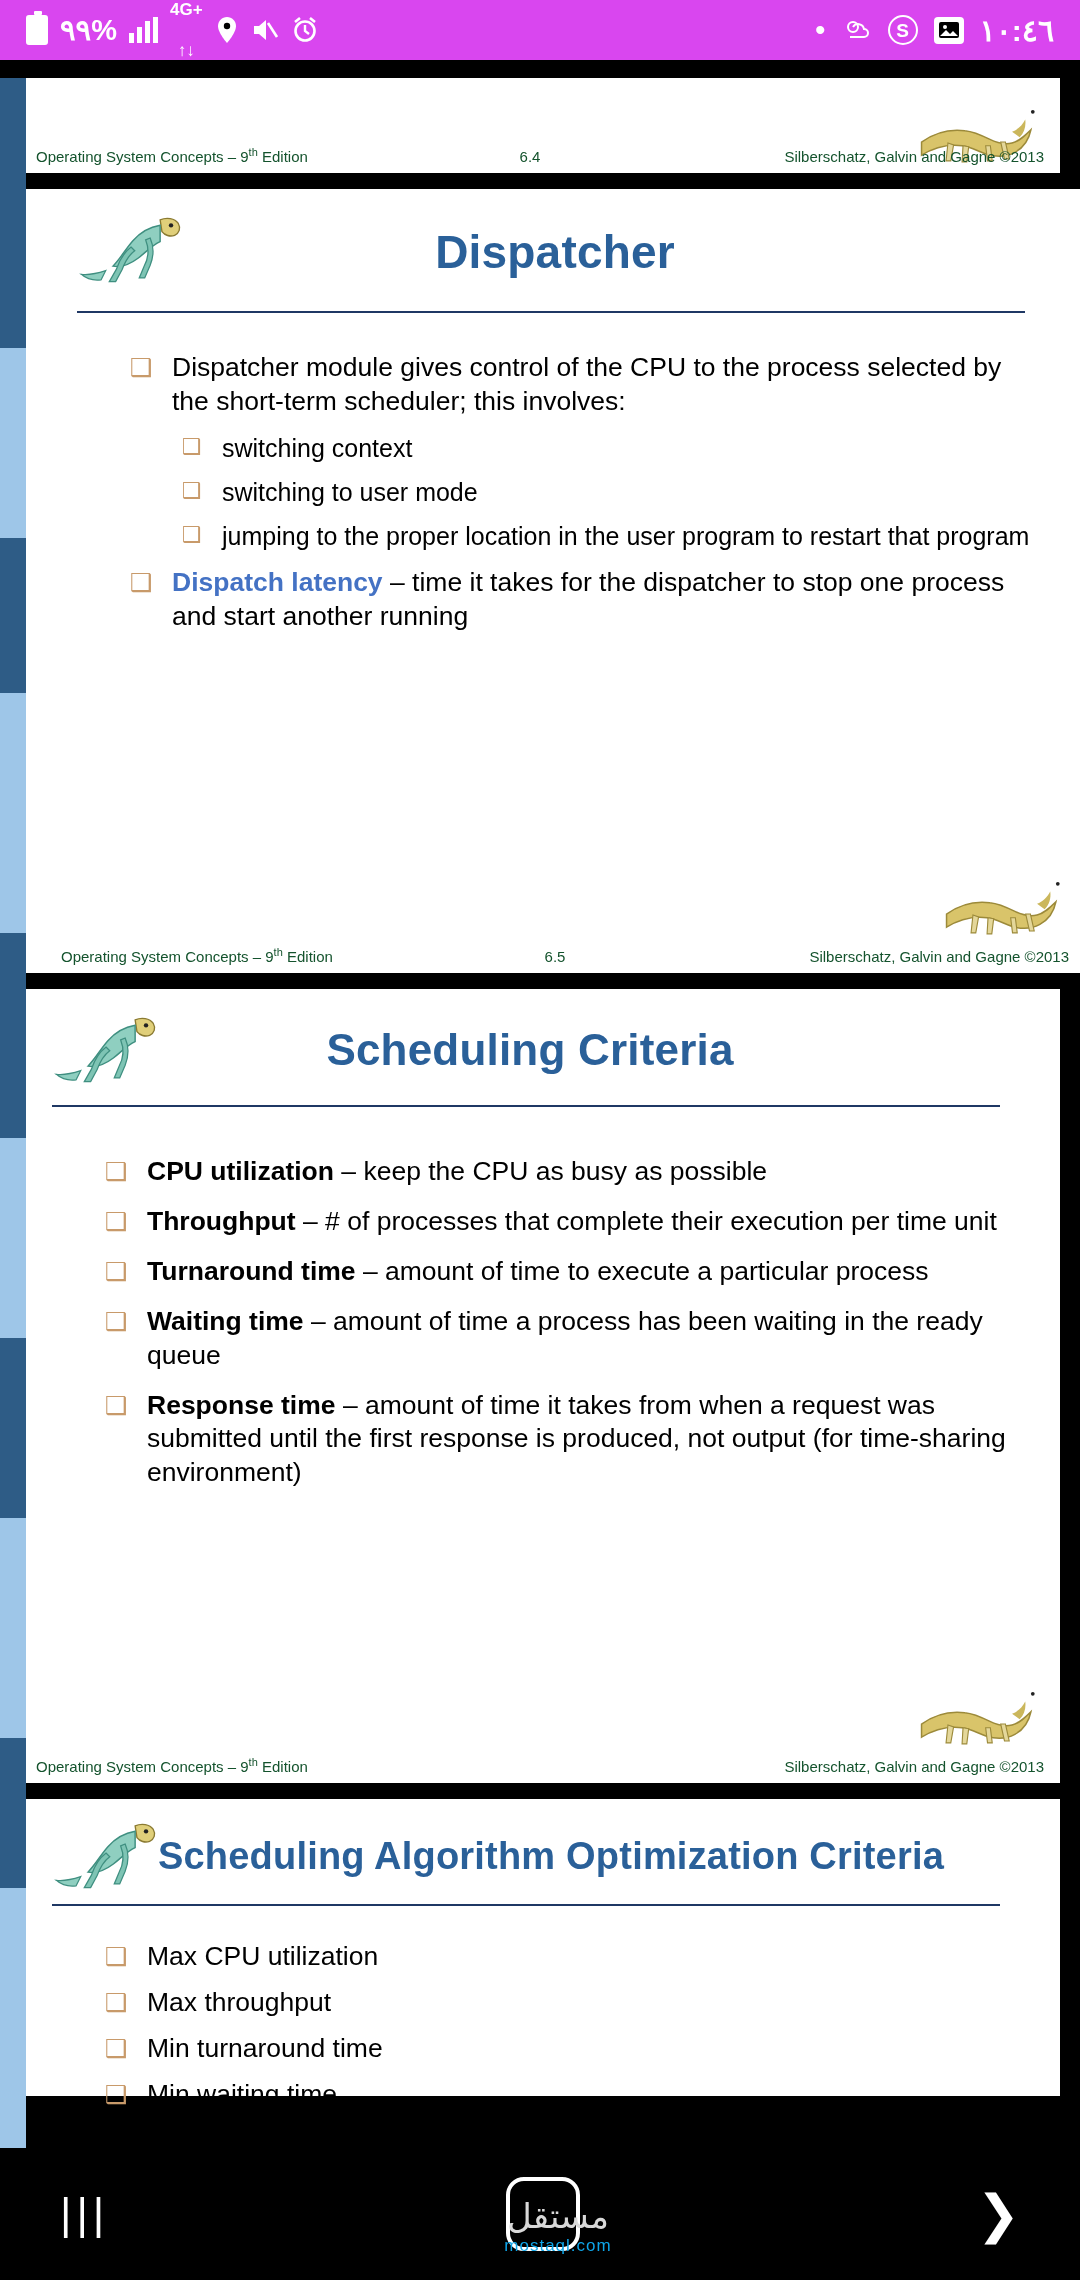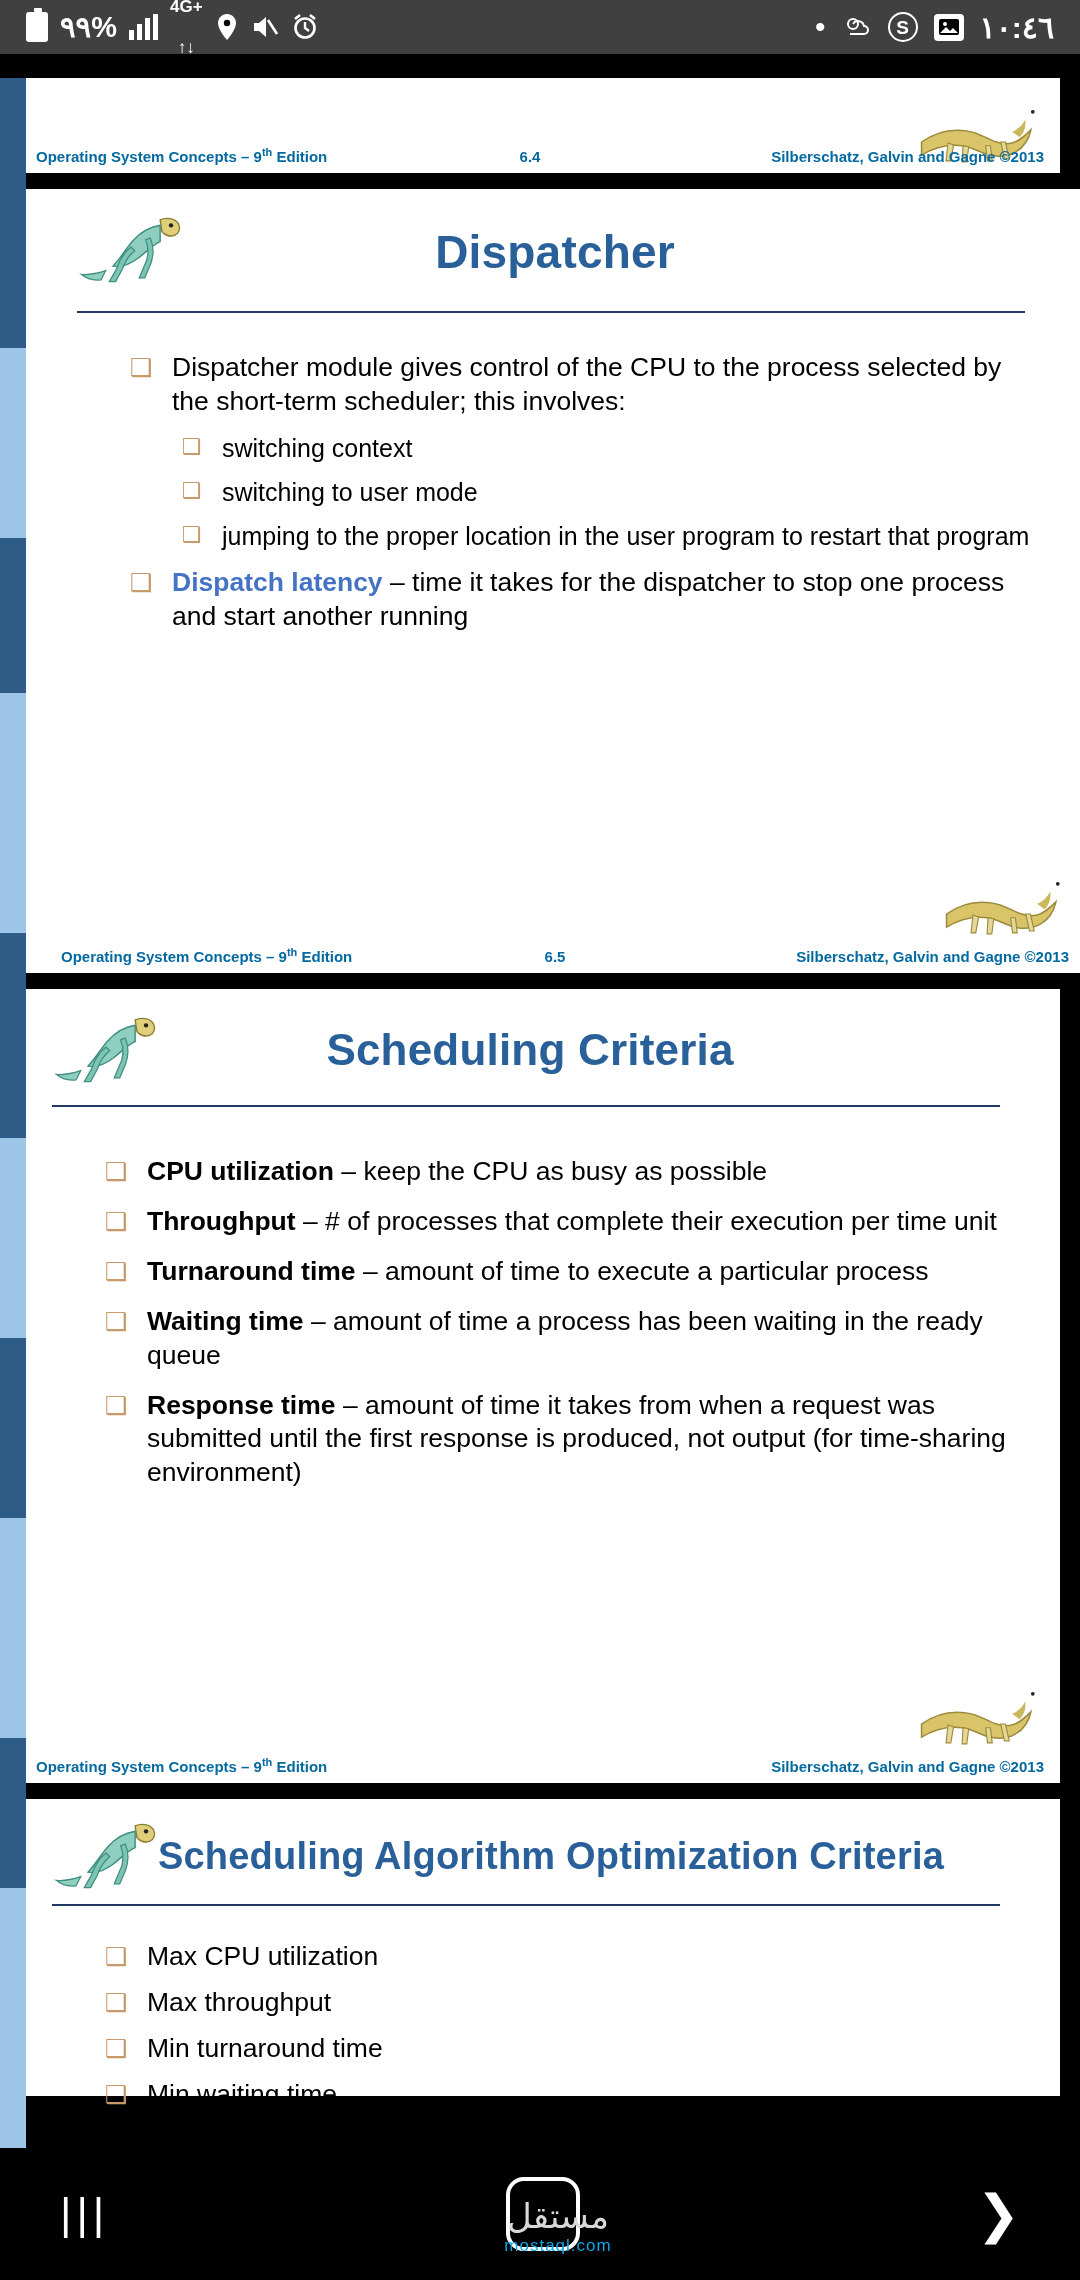--- a/index.html
+++ b/index.html
@@ -15,22 +15,22 @@
     width: 1080px;
     height: 2280px;
     background: #000;
   }
 
   
   .statusbar {
     position: absolute;
     top: 0; left: 0;
     width: 1080px;
-    height: 54px;
-    background: #404040;
+    height: 60px;
+    background: #d946ef;
     color: #fff;
     display: flex;
     align-items: center;
     justify-content: space-between;
     padding: 0 26px;
   }
   .sb-left { display: flex; align-items: center; gap: 12px; }
   .sb-right { display: flex; align-items: center; gap: 16px; }
   .sb-icon {
     font-size: 26px;
@@ -178,22 +178,22 @@
   }
   .kw { color: #4472c4; font-weight: bold; }
   .bold { font-weight: bold; }
 
   .footer {
     position: absolute;
     bottom: 8px; left: 0;
     width: 100%;
     height: 28px;
     font-size: 15px;
-    font-weight: bold;
-    color: #0369a1;
+    font-weight: normal;
+    color: #14532d;
   }
   .footer .f-left { position: absolute; left: 36px; bottom: 0; }
   .footer .f-mid { position: absolute; left: 0; right: 0; text-align: center; bottom: 0; }
   .footer .f-right { position: absolute; right: 16px; bottom: 0; }
   .sup { font-size: 11px; vertical-align: super; }
 
   .footer-croc {
     position: absolute;
     right: 14px;
     bottom: 34px;

